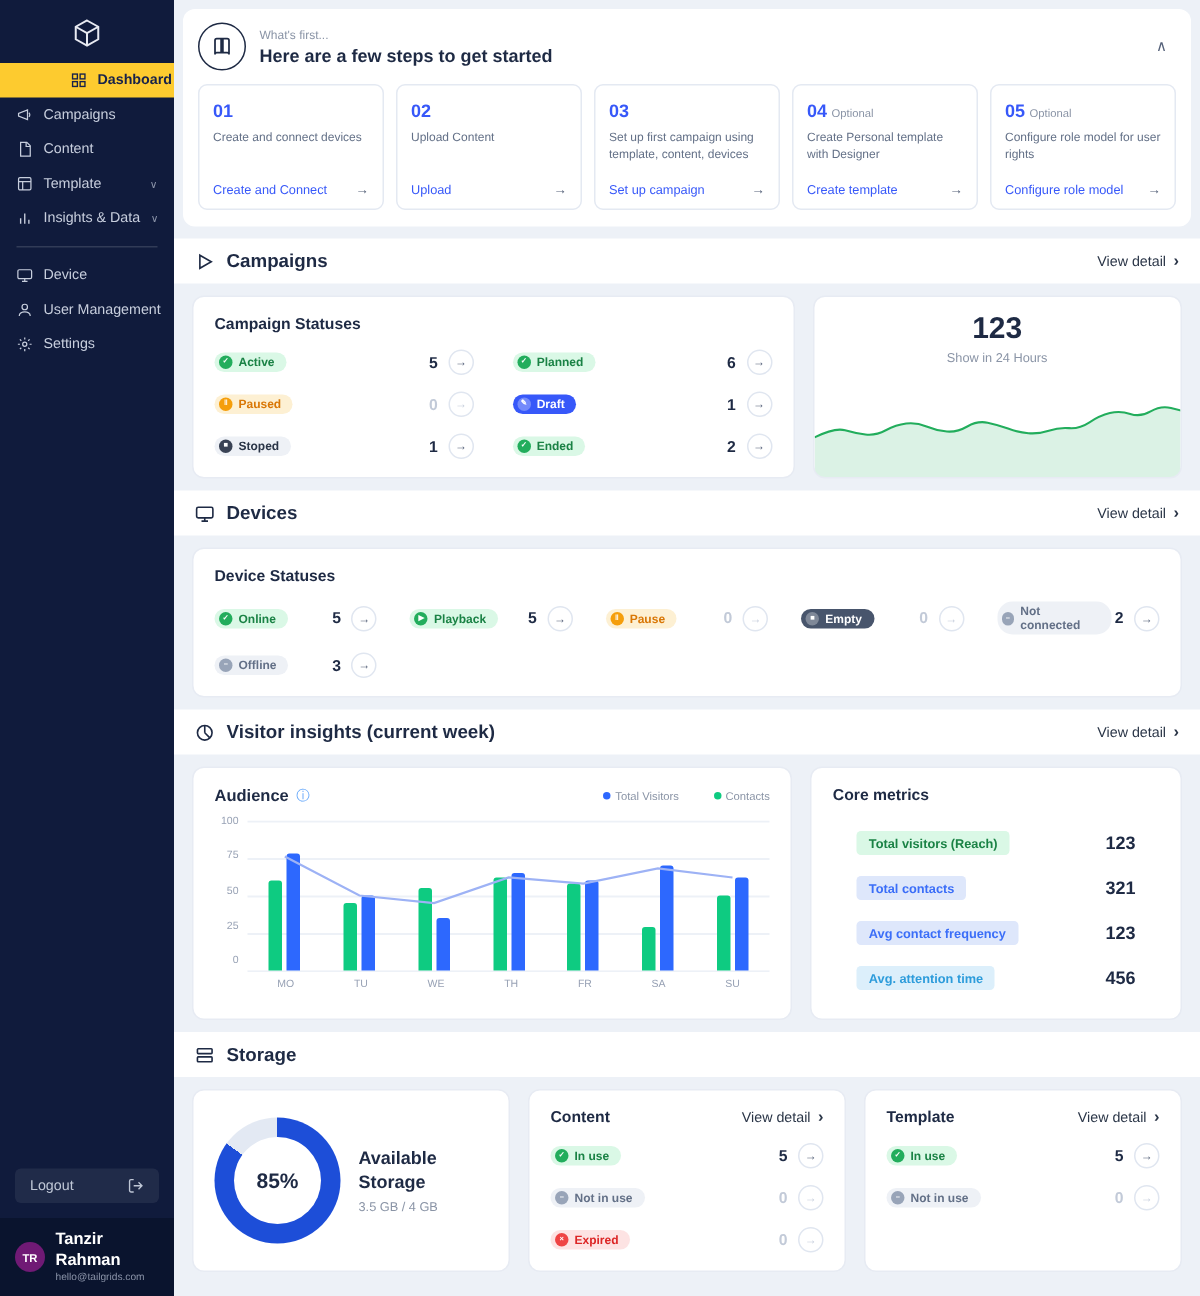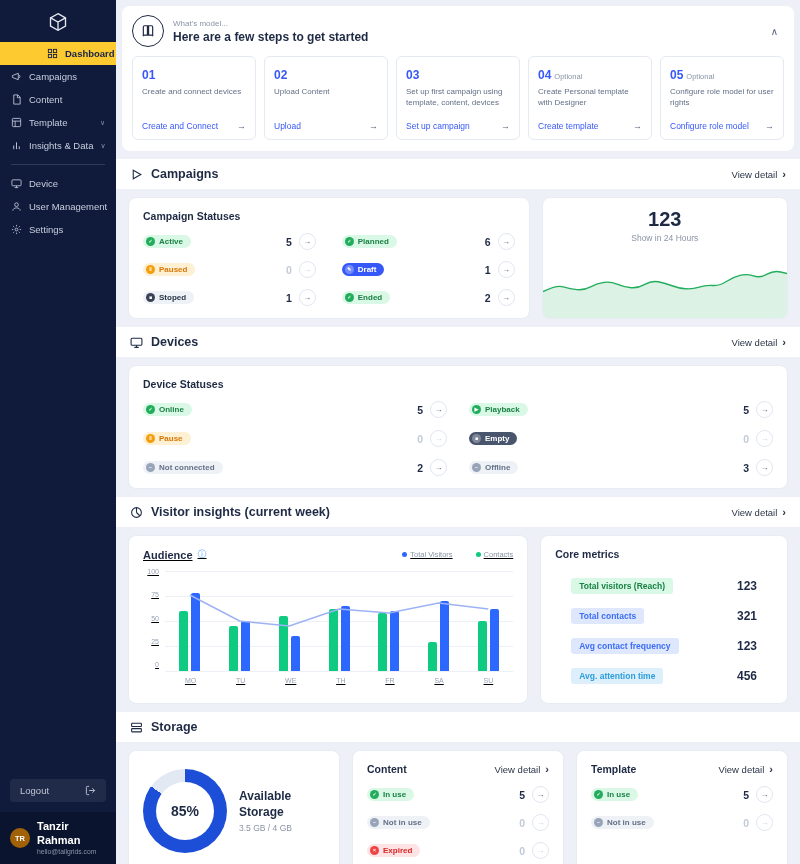--- a/index.html
+++ b/index.html
@@ -10,21 +10,21 @@
   .nav{display:flex;flex-direction:column;}
   .nav-item{display:flex;align-items:center;gap:7px;padding:6px 11px;font-size:9.5px;white-space:nowrap;cursor:pointer;}
   .nav-item svg{width:11px;height:11px;flex-shrink:0;}
   .nav-item.active{background:#FDCB2F;color:#17224A;font-weight:bold;padding-left:47px;}
   .nav-chev{margin-left:auto;font-size:7px;color:#8A93A8;}
   .nav-divider{border:none;border-top:1px solid rgba(255,255,255,.14);margin:7px 11px;}
   .side-spacer{flex:1;}
   .logout-btn{margin:0 10px 10px;display:flex;justify-content:space-between;align-items:center;background:rgba(255,255,255,.07);border:none;color:#BFC7D6;padding:6px 10px;border-radius:4px;font-size:9.5px;font-family:inherit;cursor:pointer;}
   .logout-btn svg{width:11px;height:11px;}
   .side-footer{background:#0A142E;padding:8px 10px;display:flex;gap:7px;align-items:center;}
-  .avatar{width:20px;height:20px;border-radius:50%;background:#a16207;color:#fff;font-size:7.5px;font-weight:bold;display:flex;align-items:center;justify-content:center;flex-shrink:0;}
+  .avatar{width:20px;height:20px;border-radius:50%;background:#701a75;color:#fff;font-size:7.5px;font-weight:bold;display:flex;align-items:center;justify-content:center;flex-shrink:0;}
   .user-name{font-size:11px;font-weight:bold;color:#fff;line-height:1.25;}
   .user-email{font-size:6.8px;color:#8A93A8;line-height:1.25;}
   
   .main{flex:1;display:flex;flex-direction:column;overflow:hidden;background:#EDF1F7;}
   .banner{background:#fff;margin:6px 6px 0;border-radius:8px;padding:9px 10px 11px;}
   .banner-head{display:flex;align-items:center;gap:9px;margin-bottom:9px;}
   .banner-icon{width:30px;height:30px;border-radius:50%;border:1.6px solid #1E2A44;display:flex;align-items:center;justify-content:center;color:#1E2A44;flex-shrink:0;}
   .banner-eyebrow{font-size:8px;color:#8A94A6;}
   .banner-title{font-size:12px;font-weight:bold;color:#1E2A44;margin-top:2px;}
   .banner-collapse{margin-left:auto;background:none;border:none;color:#56627A;font-size:10px;cursor:pointer;font-family:inherit;}
@@ -52,21 +52,21 @@
   .pill-graylight{background:#EEF1F6;color:#637087;}.pill-graylight .dot{background:#98A4B8;}
   .pill-darksolid{background:#48556C;color:#fff;}.pill-darksolid .dot{background:rgba(255,255,255,.3);}
   .pill-red{background:#FDE3E3;color:#DC2626;}.pill-red .dot{background:#EF4444;}
   .status-row{display:flex;align-items:center;justify-content:space-between;}
   .status-end{display:flex;align-items:center;gap:7px;}
   .val{font-size:10.5px;font-weight:bold;color:#1E2A44;min-width:8px;text-align:right;}
   .arrow-btn{width:15px;height:15px;border:1px solid #E0E6F0;border-radius:50%;display:flex;align-items:center;justify-content:center;font-size:8px;color:#56627A;cursor:pointer;background:#fff;}
   .muted .val,.val.muted{color:#C2CAD8;}
   .arrow-btn.muted{color:#C6CEDC;}
   .statuses-grid-2{display:grid;grid-template-columns:1fr 1fr;column-gap:26px;row-gap:11px;}
-  .statuses-grid-3{display:grid;grid-template-columns:1fr 1fr;column-gap:22px;row-gap:12px;}
+  .statuses-grid-3{display:grid;grid-template-columns:1fr 1fr 1fr 1fr 1fr;column-gap:22px;row-gap:12px;}
   
   .summary-card{flex:1;padding:10px 0 0;display:flex;flex-direction:column;overflow:hidden;}
   .summary-value{font-size:20px;font-weight:bold;color:#1E2A44;text-align:center;}
   .summary-caption{font-size:8.5px;color:#8A94A6;text-align:center;margin-top:2px;}
   .summary-chart{display:block;width:100%;height:72px;margin-top:auto;}
   
   .aud-head{display:flex;align-items:center;gap:5px;margin-bottom:10px;}
   .aud-title{font-size:11px;font-weight:bold;color:#1E2A44;}
   .info{color:#60A5FA;font-size:9px;}
   .legend{display:flex;gap:23px;margin-left:auto;font-size:7.5px;color:#8A94A6;align-items:center;justify-content:center;}
@@ -192,21 +192,21 @@
 
   <section class="banner">
     <div class="banner-head">
       <div class="banner-icon">
         <svg width="14" height="14" viewBox="0 0 24 24" fill="none" stroke="currentColor" stroke-width="2">
             <path d="M4 5a2 2 0 012-2h5v16H6a2 2 0 00-2 2V5z"></path>
             <path d="M20 5a2 2 0 00-2-2h-5v16h5a2 2 0 012 2V5z"></path>
           </svg>
       </div>
       <div>
-        <div class="banner-eyebrow">What's model...</div>
+        <div class="banner-eyebrow">What's first...</div>
         <div class="banner-title">Here are a few steps to get started</div>
       </div>
       <button class="banner-collapse"><span>∧</span></button>
     </div>
     <div class="steps">
       <div class="step-card">
         <div><span class="step-num">01</span><span class="step-tag"></span></div>
         <div class="step-desc">Create and connect devices</div>
         <div class="step-action">
             <span>Create and Connect</span>
@@ -448,21 +448,21 @@
           <path d="M12 12V3M12 12l6 6"></path>
         </svg>
       <span>Visitor insights (current week)</span>
     </div>
     <div class="viewlink">
       <span>View detail</span>
       <span class="chev">›</span>
     </div>
   </div>
   <div class="row">
-    <div class="card" style="flex:1.7;text-decoration:underline;">
+    <div class="card" style="flex:1.7;">
       <div class="aud-head">
         <span class="aud-title">Audience</span>
         <span class="info">ⓘ</span>
         <div class="legend">
           <span><span class="ldot ldot-visitors"></span><span>Total Visitors</span></span>
           <span><span class="ldot ldot-contacts"></span><span>Contacts</span></span>
         </div>
       </div>
       <div class="chart-wrap">
         <div class="ylabels">

